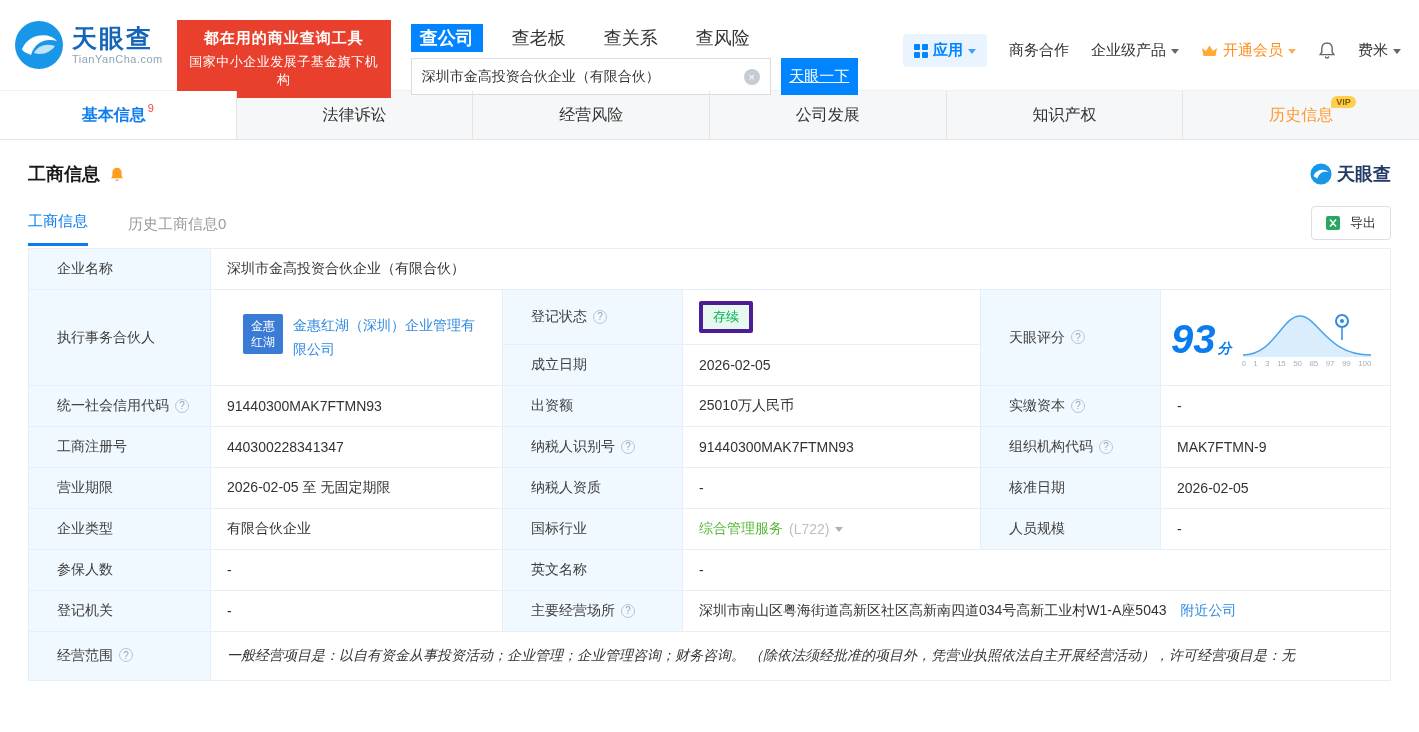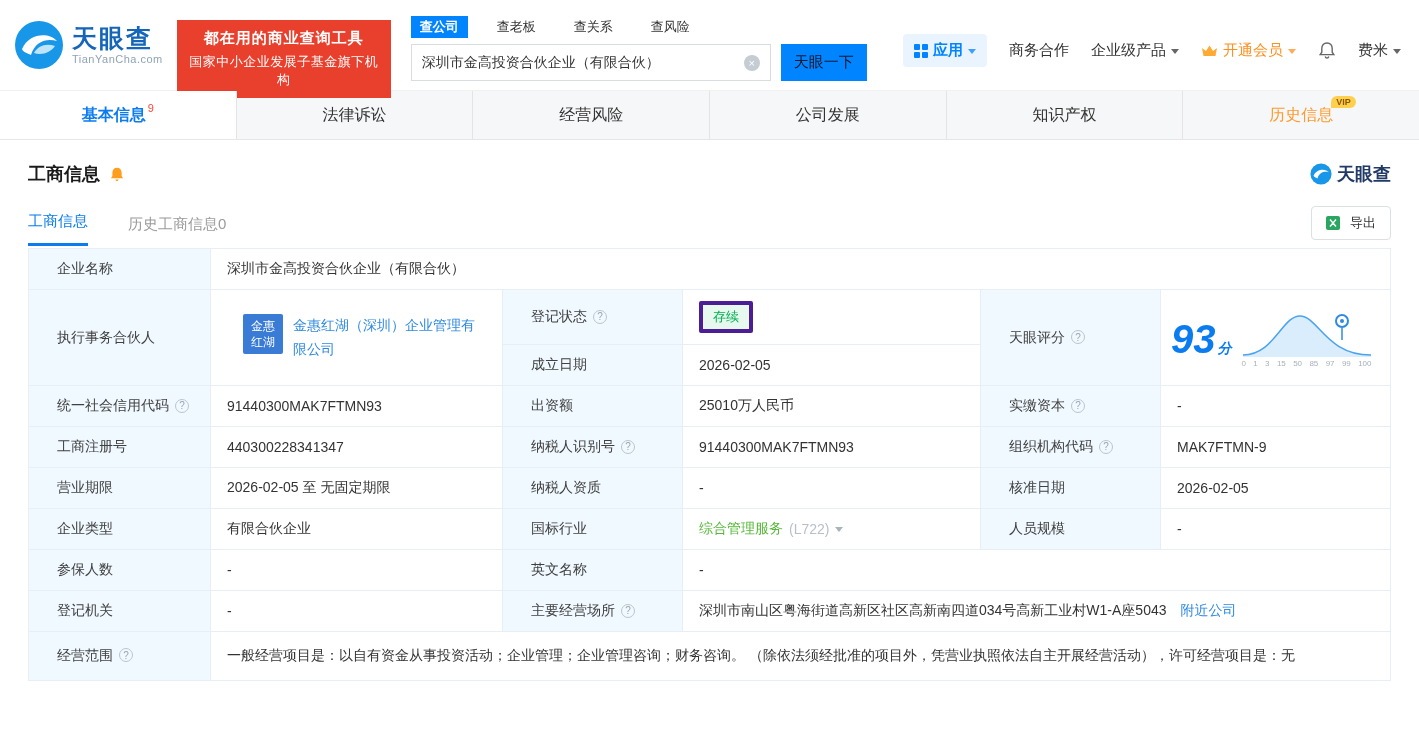--- a/index.html
+++ b/index.html
@@ -11,29 +11,29 @@
   .topbar { display:flex; align-items:flex-start; padding:14px 18px 0 14px; height:90px; gap:14px; background:#fff; }
   .logo { display:flex; align-items:center; gap:8px; margin-top:6px; cursor:pointer; }
   .logo svg { width:50px; height:50px; display:block; }
   .logo-title { font-size:25px; font-weight:700; color:#1565b8; letter-spacing:2px; line-height:1.1; }
   .logo-sub { font-size:11px; color:#8fa3b6; letter-spacing:.5px; }
   .banner { background:#e8402d; color:#fff; text-align:center; padding:9px 10px; margin-top:6px; width:214px; }
   .banner-line1 { font-size:15px; font-weight:700; letter-spacing:1px; }
   .banner-line2 { font-size:13px; margin-top:5px; letter-spacing:.5px; }
 
   .search-area { margin-left:6px; margin-top:2px; }
-  .search-tabs { display:flex; gap:20px; align-items:center; font-size:13px; margin-bottom:6px; }
+  .search-tabs { display:flex; gap:20px; align-items:center; font-size:18px; margin-bottom:6px;margin-top:8px; }
   .stab { color:#333; cursor:pointer; padding:2px 9px; }
   .stab.active { background:#0084ff; color:#fff; font-weight:700; }
   .search-row { display:flex; gap:10px; }
   .search-input-wrap { width:360px; height:37px; border:1px solid #d7dde3; display:flex; align-items:center; padding:0 10px; background:#fff; }
   .search-input-wrap input { border:none; outline:none; flex:1; font-size:14px; color:#333; background:transparent; }
   .clear-btn { width:16px; height:16px; border-radius:50%; background:#c6ccd3; color:#fff; font-size:11px;
     display:flex; align-items:center; justify-content:center; cursor:pointer; flex-shrink:0; }
-  .search-btn { width:86px; height:37px; background:#0084ff; color:#0f172a; font-size:15px; border:none; cursor:pointer; }
+  .search-btn { width:77px; height:37px; background:#0084ff; color:#ffffff; font-size:15px; border:none; cursor:pointer;text-decoration:underline; }
 
   .top-nav { margin-left:auto; display:flex; align-items:center; gap:22px; margin-top:20px; font-size:15px; white-space:nowrap; }
   .nav-item { color:#333; cursor:pointer; display:flex; align-items:center; gap:5px; }
   .nav-app { background:#eaf4ff; color:#0084ff; padding:7px 11px; border-radius:4px; font-weight:600; }
   .nav-vip { color:#ff8f1f; }
   .caret { width:0; height:0; border-left:4px solid transparent; border-right:4px solid transparent;
     border-top:5px solid currentColor; display:inline-block; opacity:.75; margin-top:2px; }
   .bell-btn { cursor:pointer; display:flex; align-items:center; }
 
   
@@ -74,21 +74,21 @@
   .partner { display:flex; gap:10px; align-items:flex-start; }
   .plogo { width:40px; height:40px; background:#3a7bd5; color:#fff; font-size:12px; display:flex; flex-direction:column;
     align-items:center; justify-content:center; line-height:1.35; border-radius:2px; flex-shrink:0; cursor:pointer;margin-left:16px; }
   .plink { color:#2f8ae0; line-height:1.65; cursor:pointer; display:inline-block; }
   .industry-wrap { cursor:pointer; display:inline-flex; align-items:center; gap:6px; }
   .industry-green { color:#55b837; }
   .code-gray { color:#b8bfc6; }
   .caret-gray { width:0; height:0; border-left:4px solid transparent; border-right:4px solid transparent;
     border-top:5px solid #aab2bb; display:inline-block; }
   .nearby { color:#2f8ae0; margin-left:10px; white-space:nowrap; cursor:pointer; }
-  .scope { line-height:1.85; }
+  .scope { line-height:1.85;font-style:italic; }
 
   .score-cell { padding:4px 8px 2px 10px !important; }
   .score-wrap { display:flex; align-items:center; gap:8px; }
   .score-num { color:#0a7cf0; font-size:40px; font-weight:700; font-style:italic; line-height:1; }
   .score-unit { font-size:14px; font-style:italic; margin-left:2px; }
   .score-chart { display:flex; flex-direction:column; width:134px; }
   .axis { display:flex; justify-content:space-between; font-size:8px; color:#a7b0ba; margin-top:1px; padding:0 2px; }
 </style>
 </head>
 <body>

